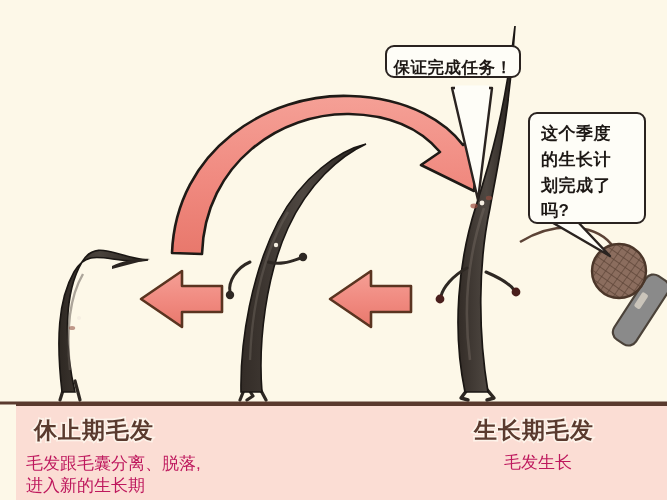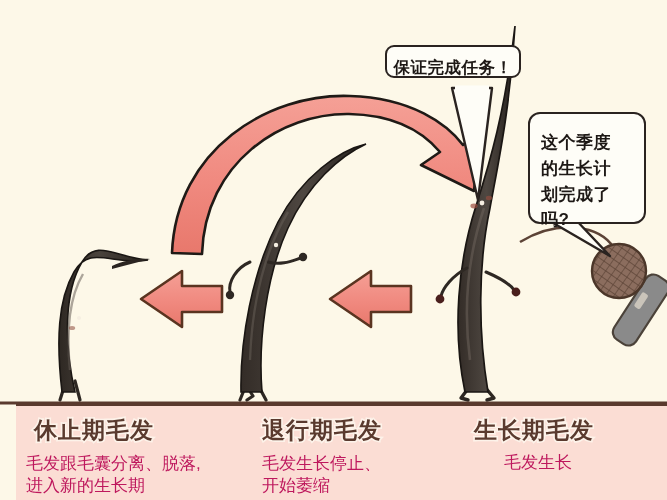--- a/index.html
+++ b/index.html
@@ -86,24 +86,23 @@
     text-align: center;
     letter-spacing: 0.5px;
   }
   #bubble-2 {
     left: 528px;
     top: 112px;
     width: 118px;
     height: 112px;
     font-size: 17px;
     line-height: 1.52;
-    padding: 16px 0 0 11px;
+    padding: 7px 0 0 11px;
     letter-spacing: 0.5px;
     white-space: pre-line;
-    border-radius: 12px;
   }
 </style>
 </head>
 <body>
 
 <div id="stage">
 
   <svg id="art" viewBox="0 0 667 500">
     <defs>
       <linearGradient id="gArrow" x1="0" y1="0" x2="0" y2="1">
@@ -239,25 +238,20 @@
 吗?</div>
 
   <div class="band">
 
     <div class="col col-1">
       <div class="stage-title t1">休止期毛发</div>
       <div class="stage-desc d1">毛发跟毛囊分离、脱落,
 进入新的生长期</div>
     </div>
 
-    <div class="col col-2">
-      <div class="stage-title t2">退行期毛发</div>
-      <div class="stage-desc d2">毛发生长停止、
-开始萎缩</div>
-    </div>
 
     <div class="col col-3">
       <div class="stage-title t3">生长期毛发</div>
       <div class="stage-desc d3">毛发生长</div>
     </div>
 
   </div>
 </div>
 
 </body></html>

